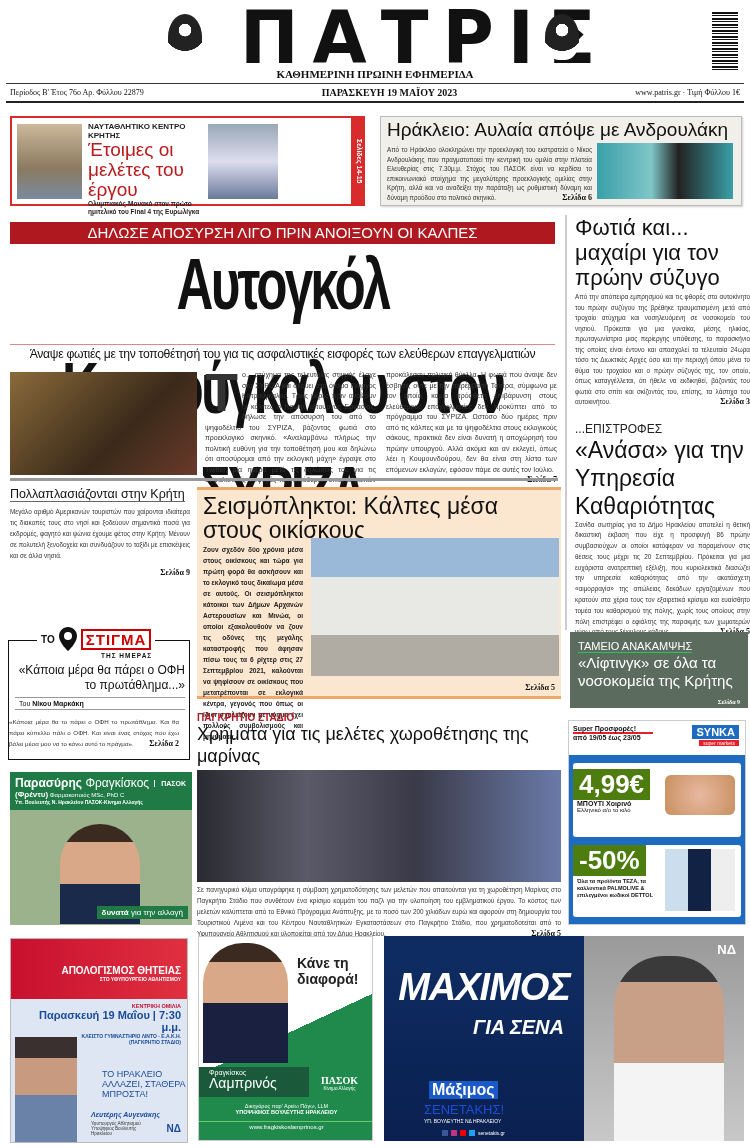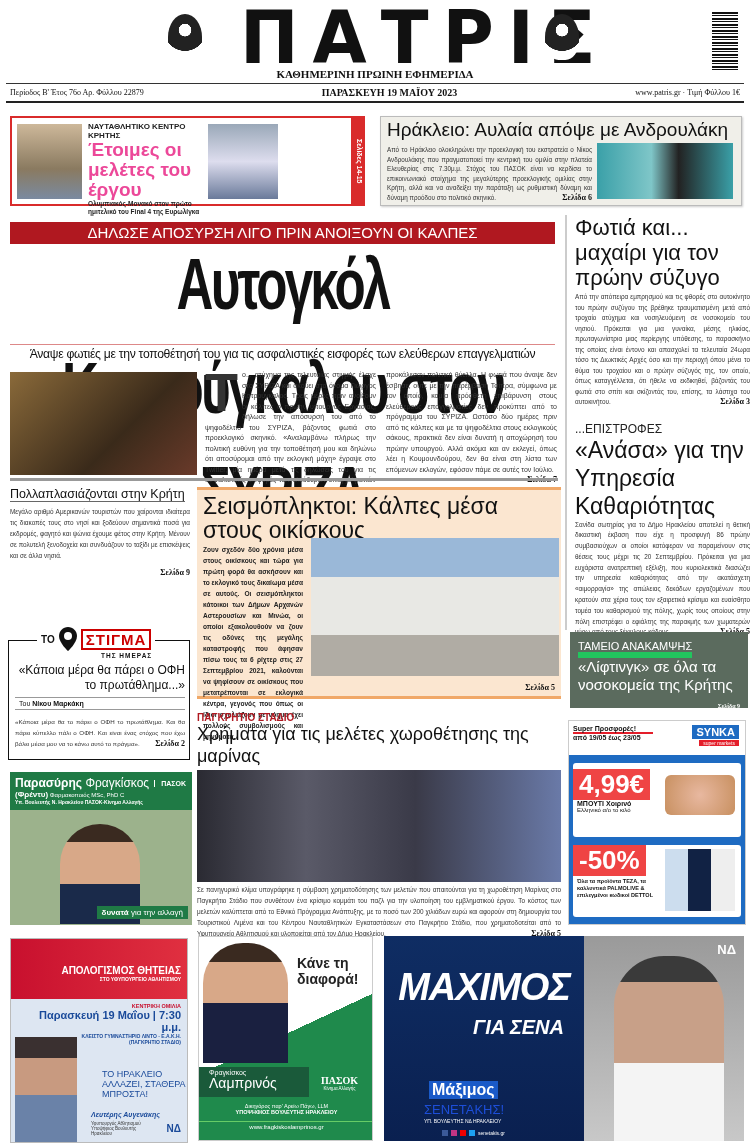--- a/index.html
+++ b/index.html
@@ -12,21 +12,21 @@
 #masthead .logo{left:240px;top:8px;width:280px;height:60px;font-family:"DejaVu Sans",sans-serif;font-weight:bold;font-size:70px;line-height:60px;letter-spacing:14px;text-align:center;color:#111;transform:scaleY(1.05)}
 #masthead .sub{left:0;width:750px;top:68px;text-align:center;font-family:"Liberation Serif",serif;font-weight:bold;font-size:11px}
 .face{width:34px;height:46px;border-radius:50% 50% 40% 40%;background:radial-gradient(circle at 50% 35%,#fff 0 18%,#222 19% 60%,transparent 61%),linear-gradient(#fff,#fff)}
 .barcode{left:712px;top:12px;width:26px;height:58px;background:repeating-linear-gradient(180deg,#111 0 2px,#fff 2px 3px,#111 3px 4px,#fff 4px 6px)}
 .infobar{left:6px;right:6px;top:83px;height:20px;border-top:1px solid #333;border-bottom:2px solid #222;font-family:"Liberation Serif",serif;font-size:8px;display:flex;align-items:center;justify-content:space-between;padding:0 4px}
 .infobar .date{font-weight:bold;font-size:10px}
 
 #teaser-sports{left:10px;top:116px;width:355px;height:90px;border:2px solid #d92b2b}
 #teaser-sports .redtab{position:absolute;right:0;top:0;bottom:0;width:12px;background:#d92b2b;color:#fff;font-size:7px;font-weight:bold;writing-mode:vertical-rl;text-align:center}
 .tz-kicker{font-weight:bold;font-size:8px;color:#222}
-.tz-head{font-weight:700;font-size:19px;line-height:20px;color:#ec4899}
+.tz-head{font-weight:400;font-size:19px;line-height:20px;color:#b91c1c}
 .tz-sub{font-weight:bold;font-size:6.5px;line-height:8px;color:#222}
 #teaser-androulakis{left:380px;top:116px;width:362px;height:90px;border:1px solid #bbb;background:#f0efe9;box-shadow:1px 1px 2px #ccc}
 
 #lead .kicker{left:10px;top:222px;width:545px;height:22px;background:#b01820;color:#fff;font-size:15px;text-align:center;line-height:22px}
 #lead .headline{left:10px;top:244px;width:545px;height:80px;font-family:"Liberation Sans",sans-serif;font-weight:900;font-size:55px;line-height:80px;text-align:center;letter-spacing:-3px;transform:scaleX(.93) scaleY(1.3);transform-origin:center}
 #lead .deck{left:10px;top:344px;width:545px;font-size:12.2px;text-align:center;border-top:1px solid #d88;padding-top:2px;letter-spacing:-.3px}
 #lead .photo{left:10px;top:372px;width:187px;height:103px;background:linear-gradient(135deg,#8a6a3a,#3a2a1a 60%,#6a3a2a)}
 #lead .body{left:205px;top:370px;width:352px;column-count:2;column-gap:10px}
 .dropcap{float:left;font-size:54px;line-height:44px;font-weight:bold;margin-right:4px;font-family:"Liberation Sans",sans-serif}
 .rule{height:3px;background:#999}
@@ -40,21 +40,21 @@
 #stigma{left:8px;top:640px;width:182px;height:120px;border:1px solid #111}
 #stigma .quote{font-size:12px;line-height:15px;text-align:right}
 #quake{left:197px;top:487px;width:364px;height:212px;background:#fbe6d0;border-top:3px solid #f0a868;border-bottom:3px solid #f0a868;padding:4px 6px}
 #quake .qbody{font-size:6.6px;line-height:11px;font-weight:bold;color:#222;text-align:justify}
 #recovery{left:570px;top:632px;width:178px;height:76px;background:#5b6b5e;color:#fff;padding:4px 8px}
 #marina .kicker{color:#b01820;font-weight:bold;font-size:10px}
 #marina .head{font-size:18px;line-height:22px}
 
 .ad{overflow:hidden}
 #ad-synka{left:568px;top:720px;width:178px;height:205px;background:#1e6bc2;border:1px solid #ccc}
-.promo{background:#ef4444;color:#fff;font-weight:bold;font-size:26px;padding:0 6px;display:inline-block}
+.promo{background:#4d7c0f;color:#fff;font-weight:bold;font-size:26px;padding:0 6px;display:inline-block}
 #ad-parasyris{left:10px;top:772px;width:182px;height:153px;background:#9cb28c}
 #ad-augenakis{left:10px;top:938px;width:178px;height:205px;background:#dde6f2;border:1px solid #bbb}
 #ad-lamprinos{left:198px;top:936px;width:175px;height:205px;background:#fff;border:1px solid #ccc}
 #ad-senetakis{left:384px;top:936px;width:360px;height:205px}
 </style>
 </head>
 <body>
 
 <div id="masthead">
   <div class="abs face" style="left:168px;top:14px"></div>
@@ -136,37 +136,37 @@
         <circle cx="9" cy="9" r="4" fill="#fff"></circle>
       </svg>
     <span style="font-weight:900;font-size:15px;color:#c00;border:2px solid #c00;padding:0 3px;letter-spacing:1px">ΣΤΙΓΜΑ</span>
   </div>
   <div class="abs" style="top:11px;left:92px;font-size:6.5px;font-weight:bold;letter-spacing:1px">ΤΗΣ ΗΜΕΡΑΣ</div>
   <div class="abs quote" style="top:22px;left:6px;width:170px">«Κάποια μέρα θα πάρει ο ΟΦΗ το πρωτάθλημα...»</div>
   <div class="abs" style="top:56px;left:6px;width:170px;border-top:1px solid #999;border-bottom:1px solid #999;font-size:7px;padding:2px 4px">
     <span>Του</span>
     <b>Νίκου Μαρκάκη</b>
   </div>
-  <div class="abs txt" style="top:75px;left:6px;width:170px;font-size:6.2px;line-height:11px">
+  <div class="abs txt" style="top:75px;left:0;width:170px;font-size:6.2px;line-height:11px">
     <span>«Κάποια μέρα θα το πάρει ο ΟΦΗ το πρωτάθλημα. Και θα πάρει κύπελλο πάλι ο ΟΦΗ. Και είναι ένας στόχος που έχω βάλει μέσα μου να το κάνω αυτό το πράγμα».</span>
     <span class="pg">Σελίδα 2</span>
   </div>
 </div>
 
 <div class="abs" id="quake">
   <div style="font-size:23px;line-height:24px;width:360px">Σεισμόπληκτοι: Κάλπες μέσα στους οικίσκους</div>
   <div class="abs ph" style="left:114px;top:48px;width:248px;height:138px;background:linear-gradient(#9ab8d8 0 28%,#e8e8e4 28% 70%,#b0aca4 70%)"></div>
   <div class="qbody" style="width:100px;margin-top:2px">Ζουν σχεδόν δύο χρόνια μέσα στους οικίσκους και τώρα για πρώτη φορά θα ασκήσουν και το εκλογικό τους δικαίωμα μέσα σε αυτούς. Οι σεισμόπληκτοι κάτοικοι των Δήμων Αρχανών Αστερουσίων και Μινώα, οι οποίοι εξακολουθούν να ζουν τις οδύνες της μεγάλης καταστροφής που άφησαν πίσω τους τα 6 ρίχτερ στις 27 Σεπτεμβρίου 2021, καλούνται να ψηφίσουν σε οικίσκους που μετατρέπονται σε εκλογικά κέντρα, γεγονός που όπως οι ίδιοι σχολιάζουν με νόημα έχει πολλούς συμβολισμούς και μηνύματα.</div>
   <div class="abs" style="right:6px;bottom:4px">
       <span class="pg">Σελίδα 5</span>
     </div>
 </div>
 
 <div class="abs" id="recovery">
-  <div style="font-size:11px;border-bottom:6px solid #22c55e;display:inline-block">ΤΑΜΕΙΟ ΑΝΑΚΑΜΨΗΣ</div>
+  <div style="font-size:11px;border-bottom:1px solid #22c55e;display:inline-block">ΤΑΜΕΙΟ ΑΝΑΚΑΜΨΗΣ</div>
   <div style="font-size:15px;line-height:18px">«Λίφτινγκ» σε όλα τα νοσοκομεία της Κρήτης</div>
   <div style="text-align:right"><span class="pg" style="color:#fff;float:none;font-size:6px">Σελίδα 9</span></div>
 </div>
 
 <div class="abs" id="marina" style="left:197px;top:712px;width:364px">
   <div class="kicker">ΠΑΓΚΡΗΤΙΟ ΣΤΑΔΙΟ</div>
   <div class="head">Χρήματα για τις μελέτες χωροθέτησης της μαρίνας</div>
   <div class="ph" style="width:364px;height:112px;margin-top:3px;background:linear-gradient(90deg,#2a2a32,#5a5a68 30%,#3a3a48 60%,#6a7aa8)"></div>
   <div class="txt" style="font-size:6.4px;line-height:11px;margin-top:2px">
     <span>Σε πανηγυρικό κλίμα υπογράφηκε η σύμβαση χρηματοδότησης των μελετών που απαιτούνται για τη χωροθέτηση Μαρίνας στο Παγκρήτιο Στάδιο που συνθέτουν ένα κρίσιμο κομμάτι του παζλ για την υλοποίηση του εμβληματικού έργου. Το κόστος των μελετών καλύπτεται από το Εθνικό Πρόγραμμα Ανάπτυξης, με το ποσό των 200 χιλιάδων ευρώ και αφορούν στη δημιουργία του Τουριστικού Λιμένα και του Κέντρου Ναυταθλητικών Εγκαταστάσεων στο Παγκρήτιο Στάδιο, που χρηματοδοτείται από το Υφυπουργείο Αθλητισμού και υλοποιείται από τον Δήμο Ηρακλείου.</span>

